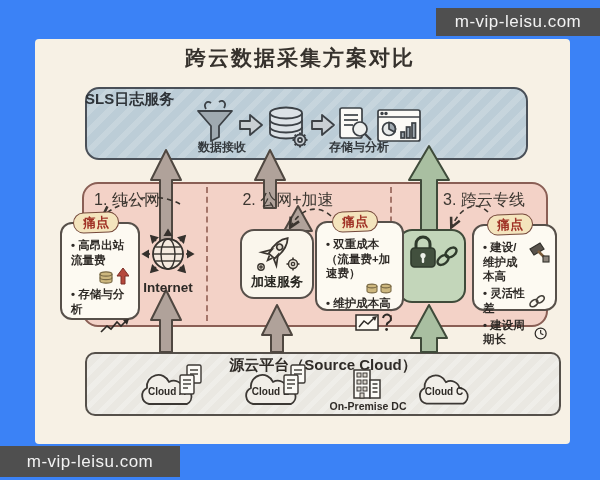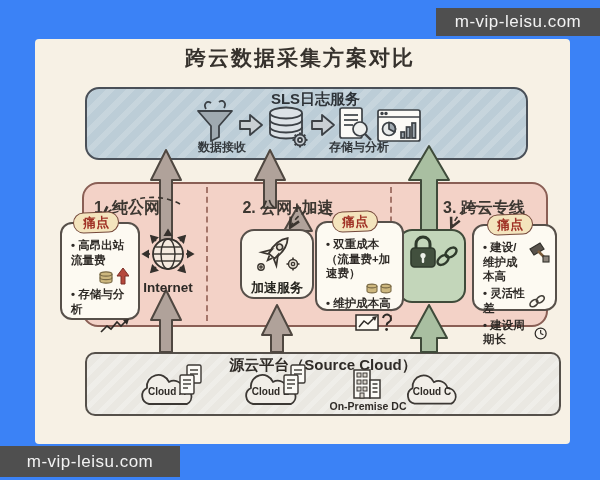--- a/index.html
+++ b/index.html
@@ -12,39 +12,39 @@
     color:#36322d;letter-spacing:2px;z-index:3;}
   
   .wm{background:#4f4f4f;color:#f2f2f2;font-size:17px;display:flex;align-items:center;
     justify-content:center;z-index:20;letter-spacing:.5px;}
   #wm-top{left:436px;top:8px;width:164px;height:28px;}
   #wm-bottom{left:0;top:446px;width:180px;height:31px;}
   
   #sls-box{left:85px;top:87px;width:443px;height:73px;background:#bccdd7;
     background-image:repeating-linear-gradient(135deg,rgba(255,255,255,.16) 0 6px,rgba(0,0,0,0) 6px 14px);
     border:2.5px solid #4a5058;border-radius:14px;z-index:2;}
-  #sls-title{left:85px;top:90px;width:443px;text-align:center;font-size:15px;font-weight:bold;color:#2e3338;z-index:3;margin-left:9px;}
+  #sls-title{left:85px;top:90px;width:443px;font-size:15px;font-weight:bold;color:#2e3338;z-index:3;}
   #sls-icons{left:190px;top:100px;z-index:3;}
   .sls-label{font-size:12px;font-weight:bold;color:#33383c;text-align:center;z-index:3;}
   #sls-receive-label{left:193px;top:139px;width:58px;}
   #sls-analyze-label{left:326px;top:139px;width:66px;}
   
   #compare-box{left:82px;top:182px;width:466px;height:145px;background:#f3d2c7;
     border:2px solid #8a5f55;border-radius:16px;z-index:2;}
   .divider{border-left:2px dashed #a4756a;width:0;height:134px;top:187px;z-index:4;}
   #divider-1{left:206px;} #divider-2{left:390px;}
-  .col-header{font-size:16px;font-weight:bold;color:#3c3731;text-align:center;z-index:6;margin-top:8px;}
+  .col-header{font-size:16px;font-weight:normal;color:#3c3731;text-align:center;z-index:6;}
   #col1-header{left:86px;top:190px;width:82px;}
   #col2-header{left:240px;top:190px;width:96px;}
   #col3-header{left:436px;top:190px;width:96px;}
   
   .svc-card{border-radius:14px;z-index:6;display:flex;flex-direction:column;align-items:center;}
   #accel-card{left:240px;top:229px;width:74px;height:70px;background:#faf6ec;border:2.5px solid #57504a;}
   #line-card{left:398px;top:229px;width:68px;height:74px;background:#c3d6ba;border:2.5px solid #3f4b3a;}
-  .svc-label{font-size:13px;font-weight:bold;color:#26251f;margin-top:auto;}
+  .svc-label{font-size:13px;font-weight:bold;color:#26251f;margin-top:auto;padding-bottom:6px;}
   
   #globe-wrap{left:138px;top:226px;z-index:6;}
   #internet-label{left:136px;top:280px;width:64px;text-align:center;font-size:13.5px;
     font-weight:600;color:#2e2a26;z-index:6;}
   
   .pain-card{background:#fdfaf2;border:2px solid #57504a;border-radius:12px;z-index:7;
     padding:14px 6px 4px 7px;}
   #pain-1{left:60px;top:222px;width:80px;height:98px;}
   #pain-2{left:315px;top:221px;width:89px;height:90px;}
   #pain-3{left:472px;top:224px;width:85px;height:87px;}
@@ -60,21 +60,21 @@
   #source-box{left:85px;top:352px;width:476px;height:64px;background:#eae8e2;
     background-image:repeating-linear-gradient(135deg,rgba(255,255,255,.25) 0 5px,rgba(0,0,0,0) 5px 12px);
     border:2.5px solid #55504a;border-radius:10px;z-index:2;}
   #source-title{left:85px;top:356px;width:476px;text-align:center;font-size:15px;font-weight:bold;
     color:#2f2b27;z-index:3;}
   .cloud-node{z-index:3;}
   .cloud-node .lbl{position:absolute;left:0;top:13px;width:100%;text-align:center;font-size:10px;
     font-weight:600;color:#2f2b27;}
   #cloud-a{left:134px;top:373px;width:66px;height:36px;}
   #cloud-b{left:238px;top:373px;width:66px;height:36px;}
-  #cloud-c{left:400px;top:373px;width:64px;height:36px;}
+  #cloud-c{left:412px;top:373px;width:64px;height:36px;}
   #docs-a{left:178px;top:364px;z-index:4;}
   #docs-b{left:282px;top:364px;z-index:4;}
   #building{left:350px;top:368px;z-index:3;}
   #dc-label{left:322px;top:400px;width:92px;text-align:center;font-size:10.5px;font-weight:600;
     color:#2f2b27;z-index:3;}
   #overlay{left:0;top:0;z-index:5;pointer-events:none;}
 </style>
 </head>
 <body>
 

